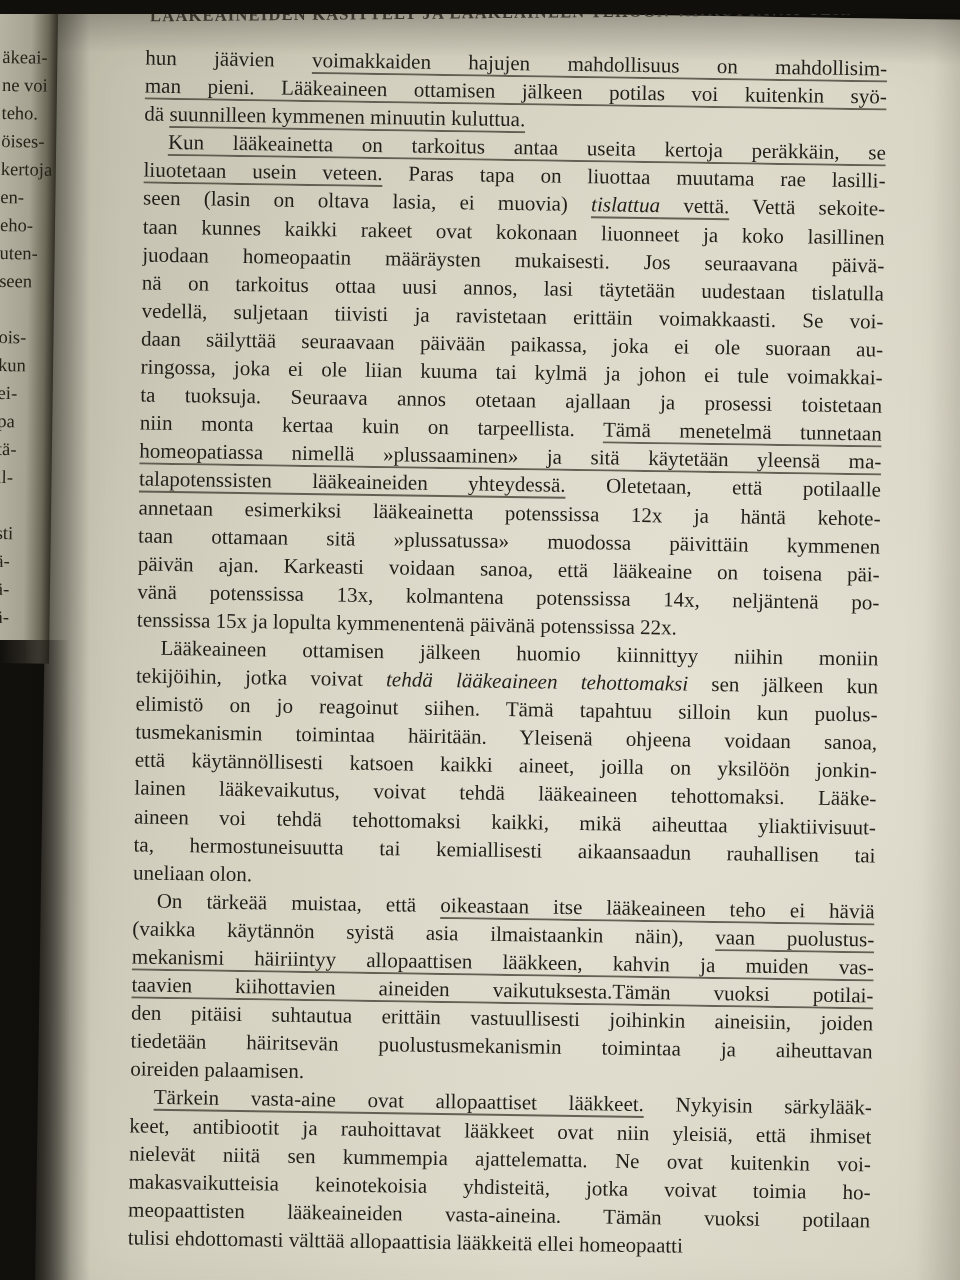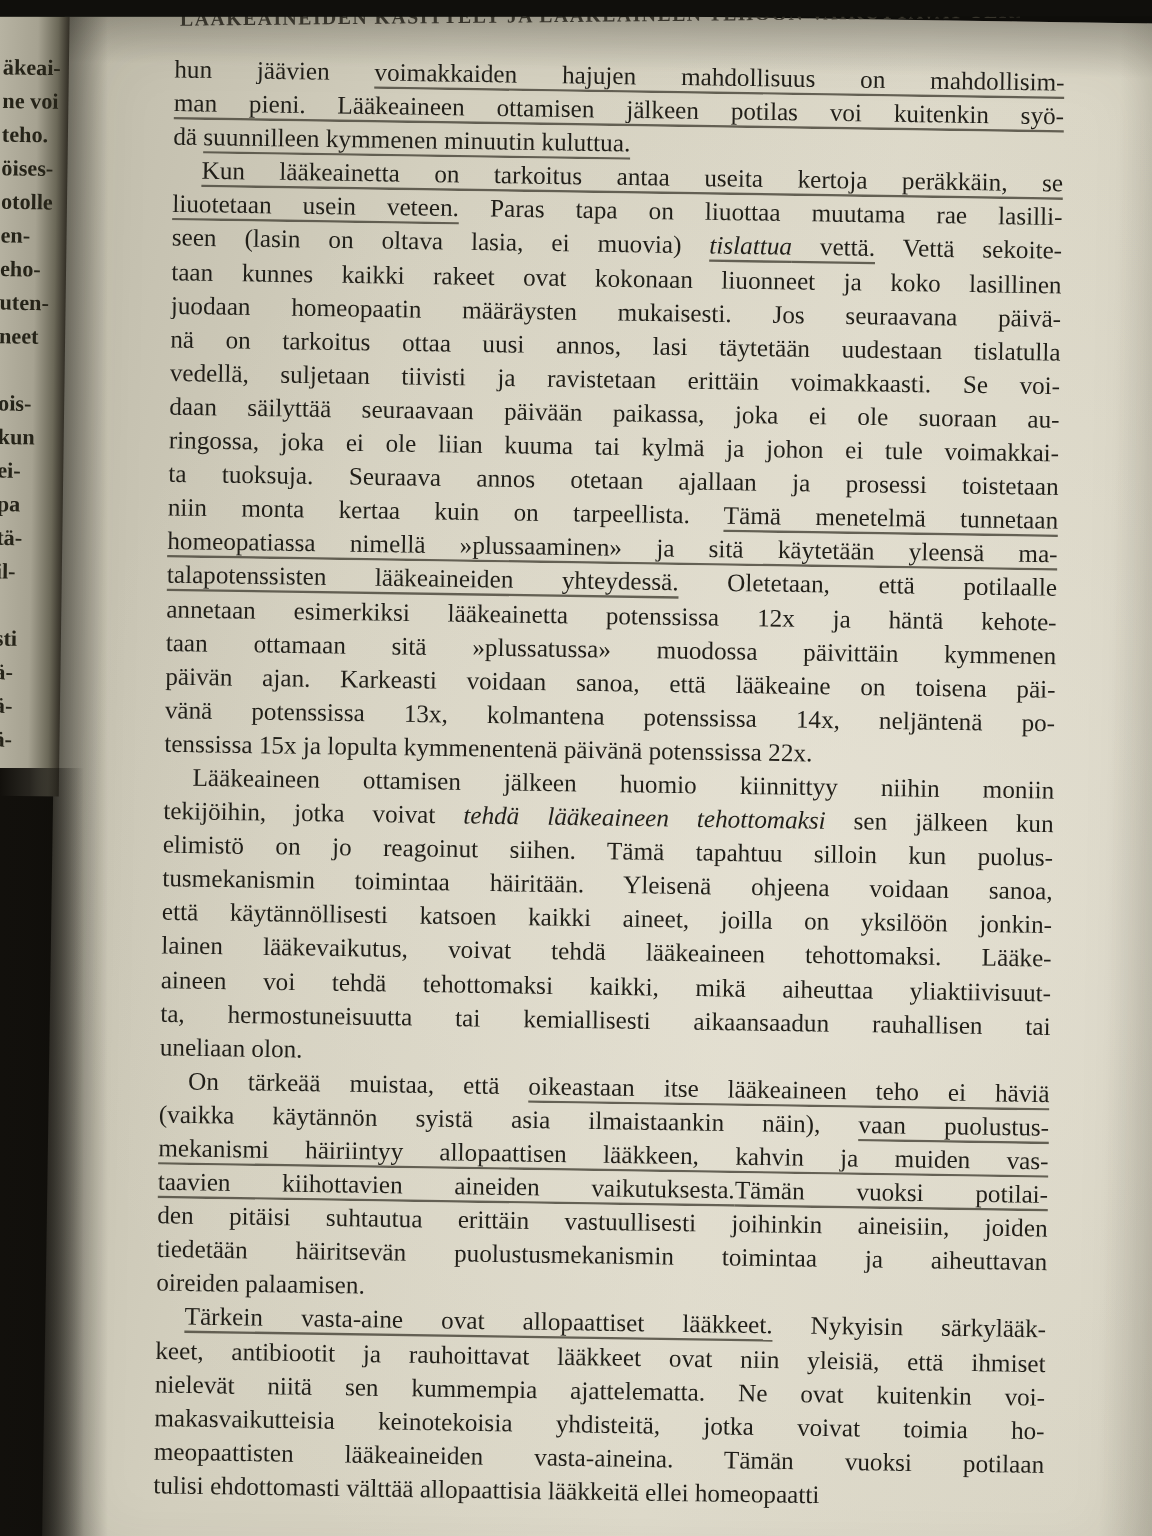--- a/index.html
+++ b/index.html
@@ -56,21 +56,21 @@
   
   .facing-page{
     position:absolute;left:0;top:13px;width:58px;height:650px;z-index:3;
     background:linear-gradient(to right,#b7b3a2 0%, #a6a291 55%, #6b6858 84%, #33territory 100%);
     background:linear-gradient(to right,#b7b3a2 0%, #a6a291 55%, #6b6858 84%, #332f26 100%);
     transform:rotate(0.8deg);transform-origin:top left;
     padding:30px 0 0 3px;
   }
   .fragment{
     height:28px;line-height:28px;font-size:18.5px;color:#262419;
-    white-space:nowrap;overflow:hidden;font-weight:bold;
+    white-space:nowrap;overflow:hidden;
   }
   .left-dark-edge{
     position:absolute;left:0;top:640px;width:70px;height:660px;z-index:3;
     background:linear-gradient(to right, #12100c 0%, rgba(18,16,12,0.85) 35%, rgba(18,16,12,0));
   }
 
   
   .top-band{
     position:absolute;top:0;left:0;width:960px;height:14px;
     background:#100f0c;z-index:4;
@@ -154,25 +154,25 @@
   <div class="header-title">LÄÄKEAINEIDEN KÄSITTELY JA LÄÄKEAINEEN TEHOON VAIKUTTAVAT TEKIJÄT</div>
 
   <div class="gutter-shadow"></div>
 
   <div class="facing-page">
     <div>
         <div class="fragment">äkeai-</div>
         <div class="fragment">ne voi</div>
         <div class="fragment">teho.</div>
         <div class="fragment">öises-</div>
-        <div class="fragment">otolle</div>
+        <div class="fragment">kertoja</div>
         <div class="fragment">en-</div>
         <div class="fragment">eho-</div>
         <div class="fragment">uten-</div>
-        <div class="fragment">neet</div>
+        <div class="fragment">seen</div>
         <div class="fragment">&nbsp;</div>
         <div class="fragment">ois-</div>
         <div class="fragment">kun</div>
         <div class="fragment">ei-</div>
         <div class="fragment">pa</div>
         <div class="fragment">tä-</div>
         <div class="fragment">il-</div>
         <div class="fragment">&nbsp;</div>
         <div class="fragment">sti</div>
         <div class="fragment">ä-</div>

